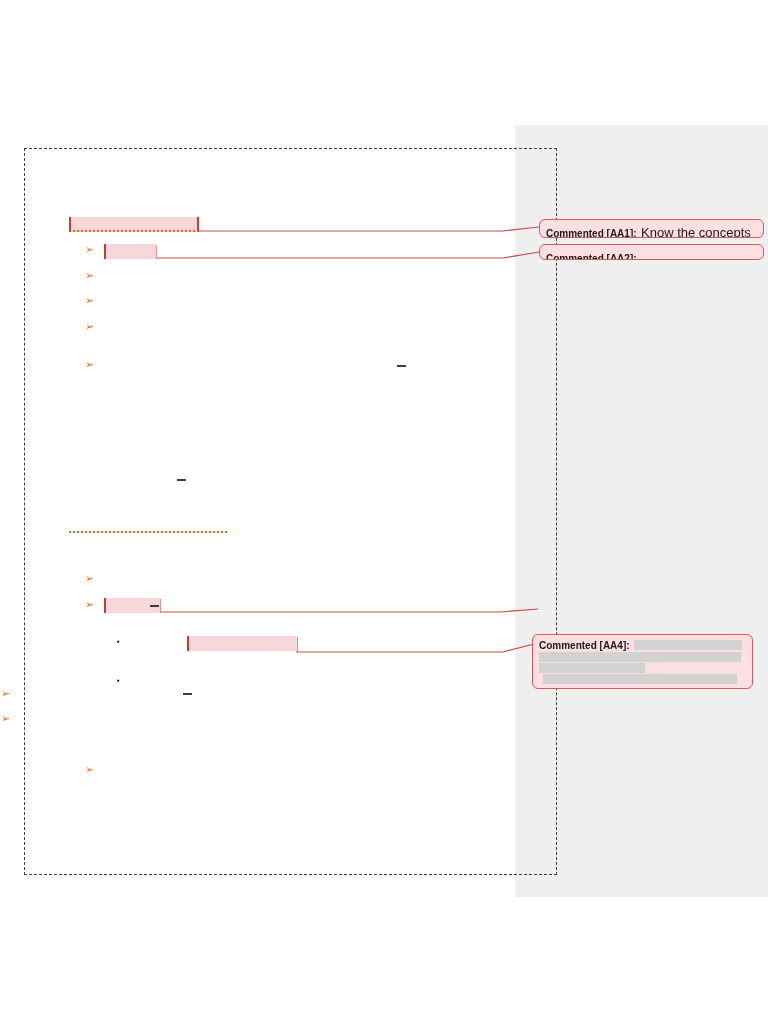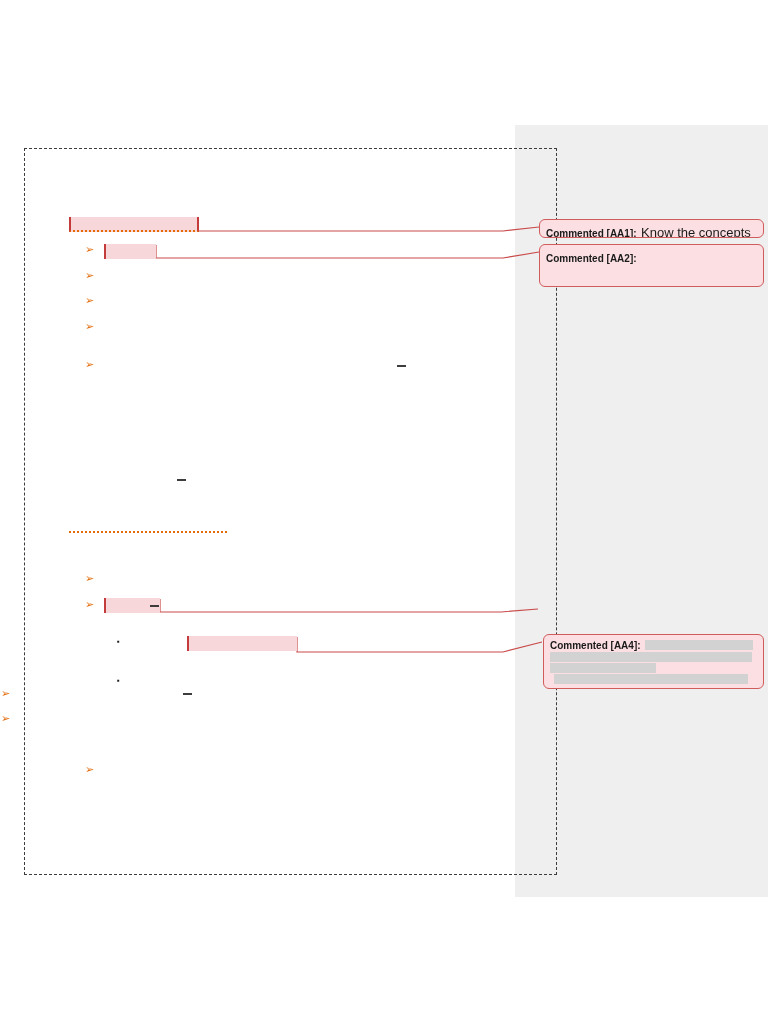--- a/index.html
+++ b/index.html
@@ -95,27 +95,27 @@
   <div class="dash-mark" style="left:397px;top:365px;"></div>
   <div class="dash-mark" style="left:177px;top:479px;"></div>
   <div class="dash-mark" style="left:150px;top:605px;"></div>
   <div class="dash-mark" style="left:183px;top:693px;"></div>
 
   <div class="comment-card" style="left:539px;top:219px;width:225px;height:19px;">
     <span class="comment-label">Commented [AA1]:</span>
     <span class="comment-text">Know the concepts</span>
   </div>
 
-  <div class="comment-card" style="left:539px;top:244px;width:225px;height:43px;">
+  <div class="comment-card" style="left:539px;top:244px;width:225px;height:16px;">
     <span class="comment-label">Commented [AA2]:</span>
     <span class="comment-text"></span>
   </div>
 
 
-  <div class="comment-card" style="left:543px;top:634px;width:221px;height:55px;">
+  <div class="comment-card" style="left:532px;top:634px;width:221px;height:55px;">
     <div style="line-height:12px;">
       <span class="comment-label">Commented [AA4]:</span>
       <span class="redact" style="width:108px;height:10px;"></span>
     </div>
     <div class="redact block" style="width:202px;height:10px;margin-top:1px;"></div>
     <div class="redact block" style="width:106px;height:10px;margin-top:1px;"></div>
     <div class="redact block" style="width:194px;height:10px;margin-top:1px;margin-left:4px;"></div>
   </div>
 
 </div>

